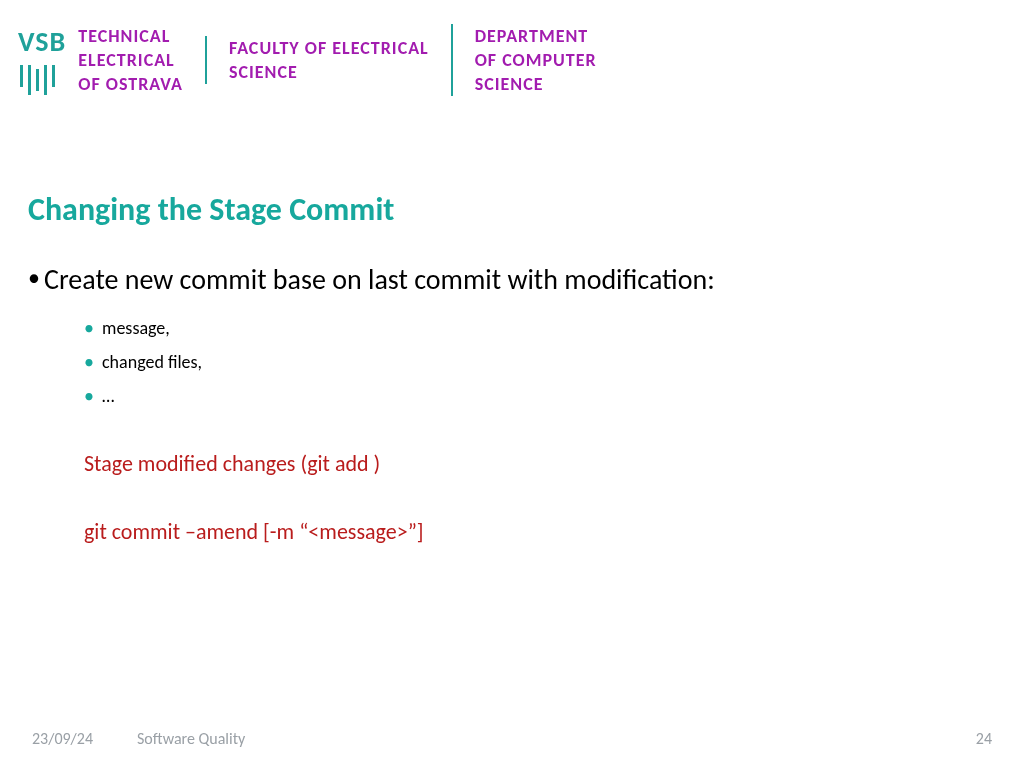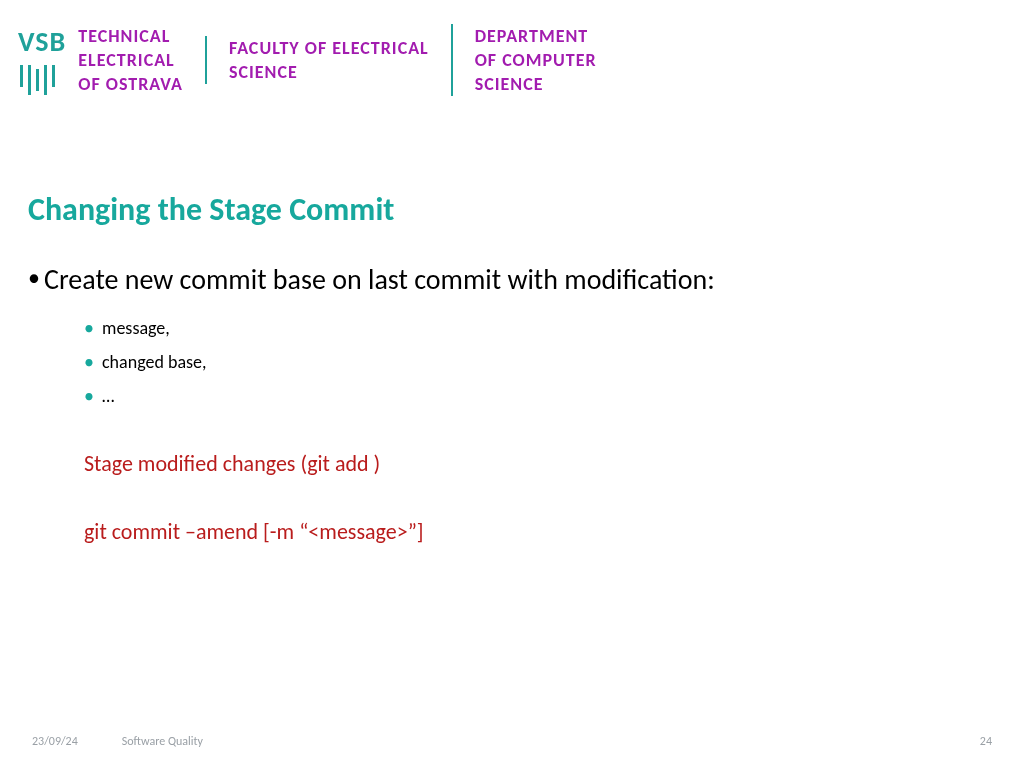--- a/index.html
+++ b/index.html
@@ -32,21 +32,21 @@
   .lvl1::before { content: "•"; position: absolute; left: 0; top: 0; font-size: 24px; line-height: 32px; }
 
   .lvl2-wrap { margin-top: 14px; margin-left: 56px; }
   .lvl2 { font-size: 18px; color: #000; position: relative; padding-left: 18px; line-height: 34px; }
   .lvl2::before { content: "•"; position: absolute; left: 0; top: 0; color: #17a89d; font-size: 20px; line-height: 34px; }
 
   .plain { font-size: 22px; color: #b91c1c; margin-left: 56px; line-height: 34px; }
   .gap { height: 34px; }
 
   
-  .footer { position: absolute; bottom: 20px; left: 0; right: 0; display: flex; justify-content: space-between; padding: 0 32px; color: #9aa0a6; font-size: 12px; gap: 19px; }
+  .footer { position: absolute; bottom: 20px; left: 0; right: 0; display: flex; justify-content: space-between; padding: 0 32px; color: #9aa0a6; font-size: 16px; gap: 19px; }
   .footer .left { display: flex; gap: 44px; }
 </style>
 </head>
 <body>
 
 <div class="slide">
 
   <div class="logo-row">
     <div class="logo-block vsb-left">
       <div>
@@ -79,21 +79,21 @@
       </div>
     </div>
   </div>
 
   <div class="title">Changing the Stage Commit</div>
 
   <div class="content">
     <div class="lvl1">Create new commit base on last commit with modification:</div>
     <div class="lvl2-wrap">
       <div class="lvl2">message,</div>
-      <div class="lvl2">changed base,</div>
+      <div class="lvl2">changed files,</div>
       <div class="lvl2">…</div>
     </div>
     <div class="gap"></div>
     <div class="plain">Stage modified changes (git add )</div>
     <div class="gap"></div>
     <div class="plain">git commit –amend [-m “&lt;message&gt;”]</div>
   </div>
 
   <div class="footer">
     <div class="left">

